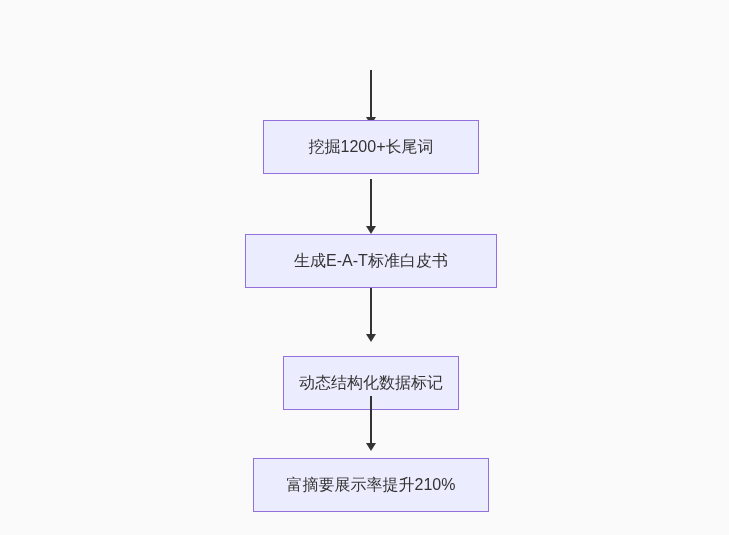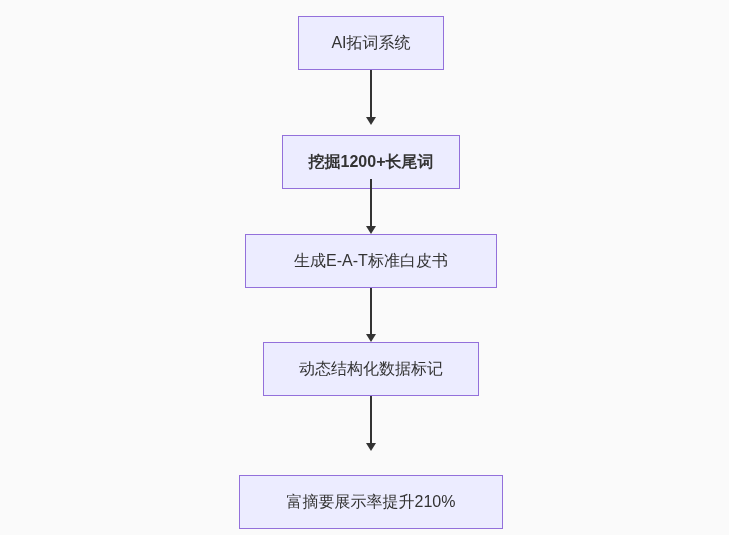--- a/index.html
+++ b/index.html
@@ -30,24 +30,24 @@
     border: 1px solid var(--node-border);
     color: var(--text);
     font-size: 16px;
     display: flex;
     align-items: center;
     justify-content: center;
     text-align: center;
     white-space: nowrap;
   }
   .node-1 { top: 16px;  width: 146px; }
-  .node-2 { top: 135px; width: 178px; font-weight: bold; }
+  .node-2 { top: 120px; width: 216px; }
   .node-3 { top: 234px; width: 252px; }
-  .node-4 { top: 342px; width: 216px; }
-  .node-5 { top: 475px; width: 264px; }
+  .node-4 { top: 356px; width: 176px; }
+  .node-5 { top: 458px; width: 236px; }
 
   .edge {
     position: absolute;
     left: 371px;
     transform: translateX(-50%);
     display: flex;
     flex-direction: column;
     align-items: center;
   }
   .edge-1 { top: 70px;  height: 55px; }
@@ -65,21 +65,20 @@
     border-left: 5px solid transparent;
     border-right: 5px solid transparent;
     border-top: 8px solid var(--arrow);
   }
 </style>
 </head>
 <body>
 
 <div class="canvas">
 
-  <div class="node node-1">AI拓词系统</div>
 
   <div class="edge edge-1">
     <div class="edge-line"></div>
     <div class="arrowhead"></div>
   </div>
 
   <div class="node node-2">挖掘1200+长尾词</div>
 
   <div class="edge edge-2">
     <div class="edge-line"></div>

